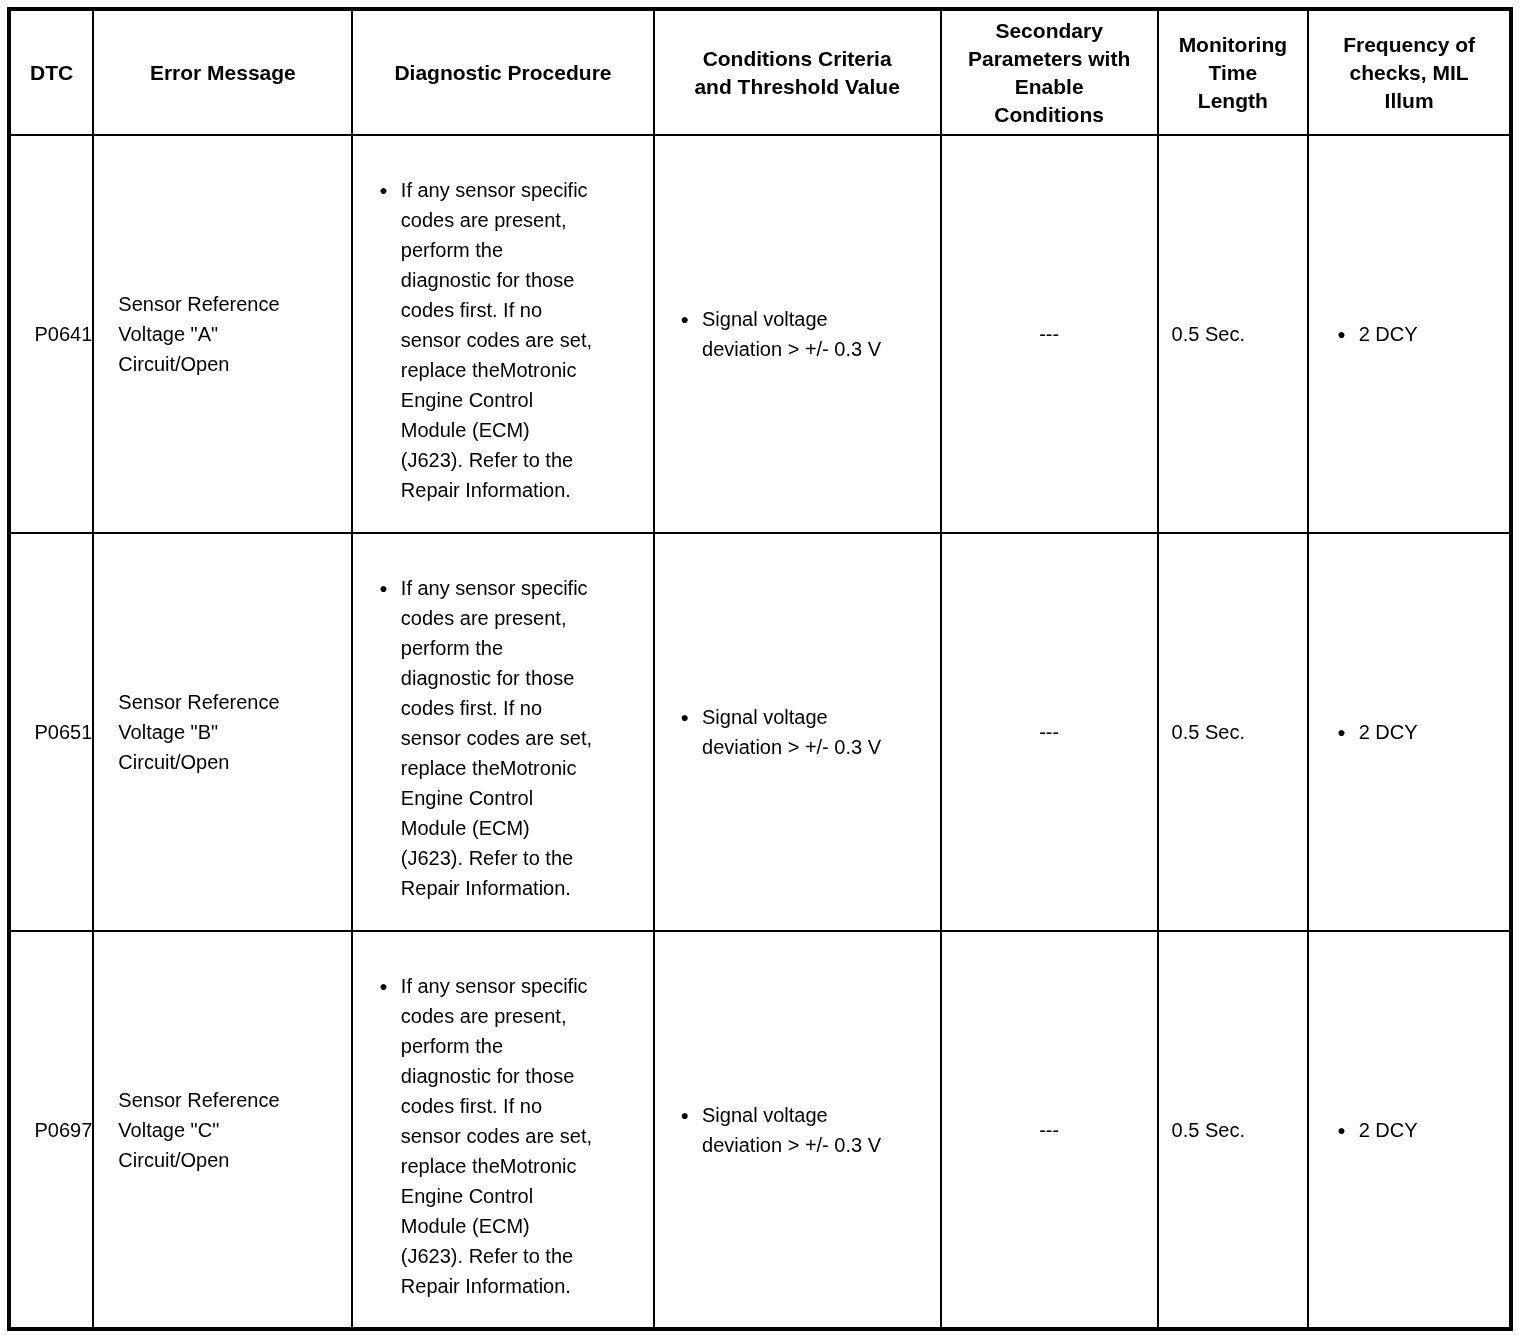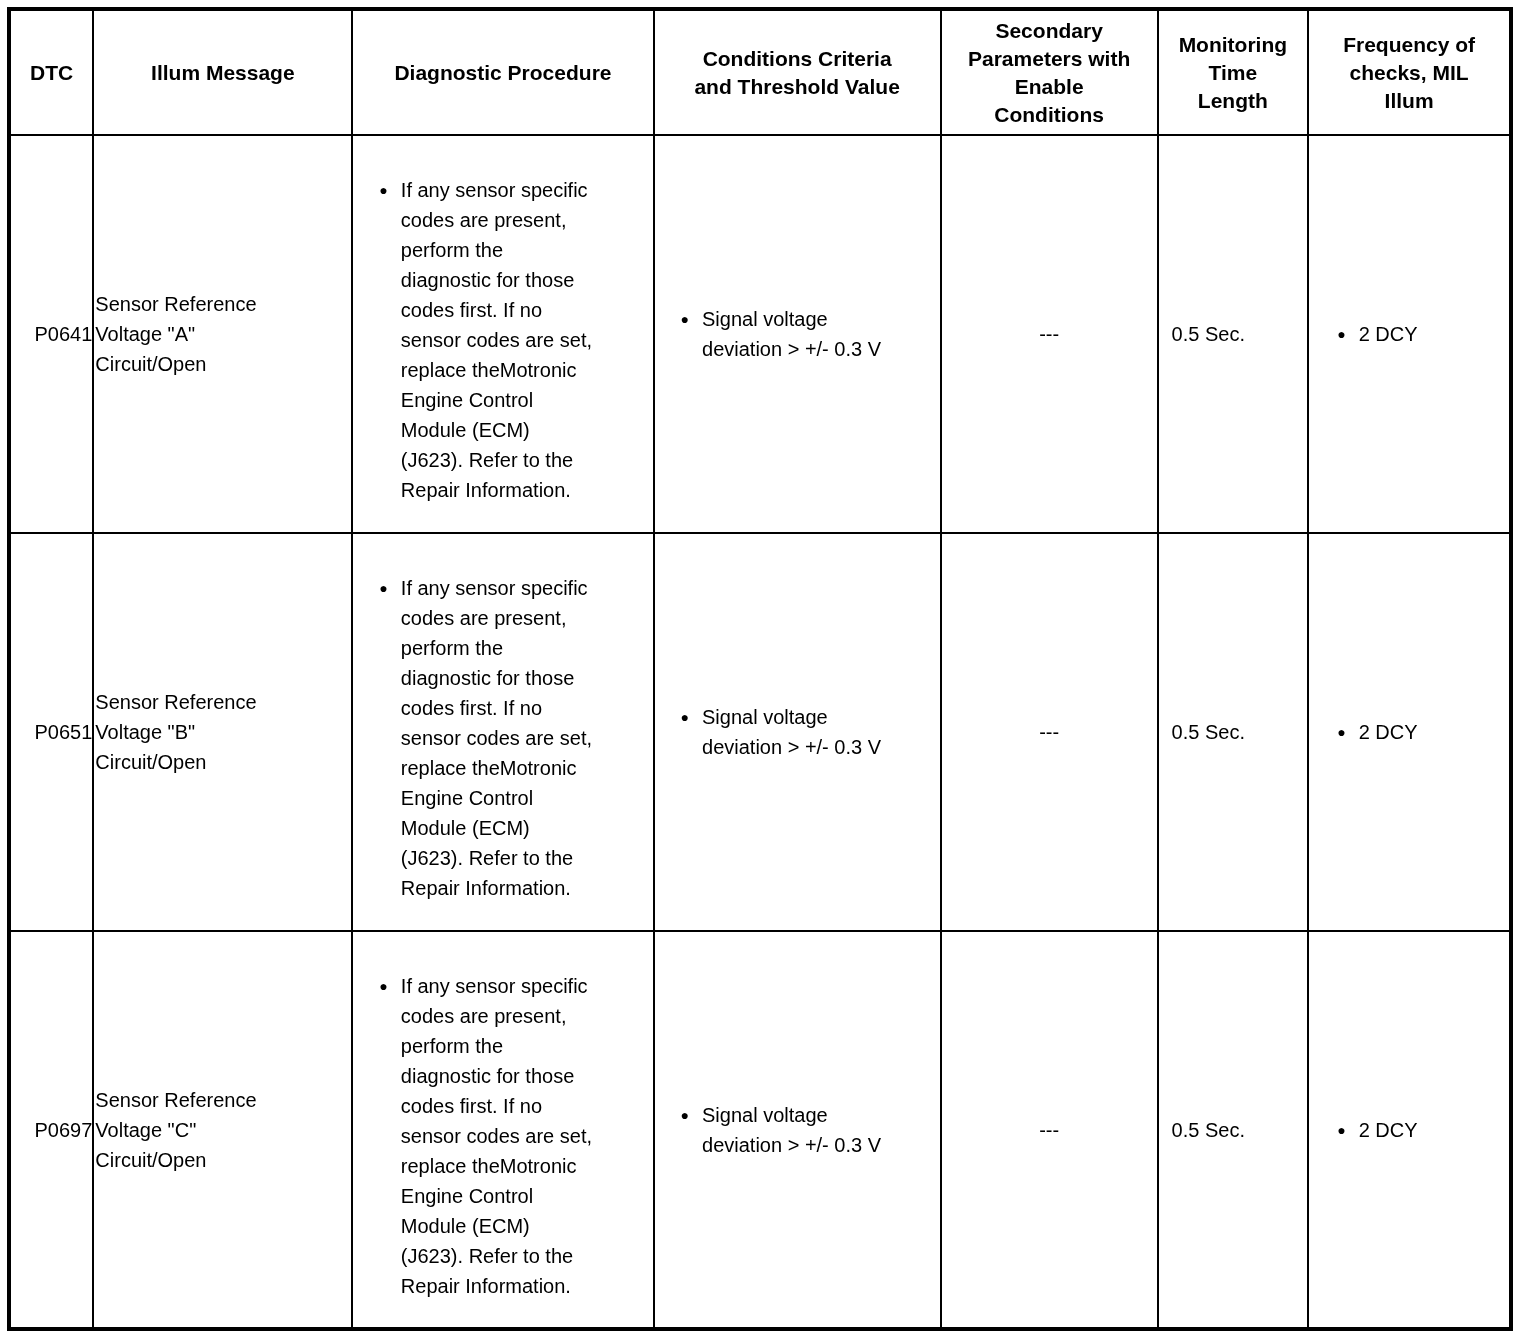--- a/index.html
+++ b/index.html
@@ -38,21 +38,21 @@
     line-height: 28px;
     text-align: center;
     white-space: pre-line;
     padding: 4px 2px;
   }
 
   td { font-size: 20px; line-height: 30px; }
 
   td.dtc-cell { padding-left: 4px; text-align: right; }
 
-  td.error-cell { padding-left: 1px; margin-top: 20px; }
+  td.error-cell { padding-left: 24px; margin-top: 20px; }
   .error-text { white-space: pre-line; max-width: 230px; }
 
   td.diag-cell { vertical-align: top; padding-top: 12px; }
 
   .bullet-item {
     display: flex;
     align-items: flex-start;
   }
   td.diag-cell .bullet-item { padding-left: 26px; padding-right: 4px; }
   td.malf-cell .bullet-item { padding-left: 26px; padding-right: 4px; }
@@ -79,21 +79,21 @@
       <col style="width:258px">
       <col style="width:300px">
       <col style="width:286px">
       <col style="width:216px">
       <col style="width:150px">
       <col style="width:202px">
     </colgroup>
     <thead>
       <tr>
         <th class="hdr">DTC</th>
-        <th class="hdr">Illum Message</th>
+        <th class="hdr">Error Message</th>
         <th class="hdr">Diagnostic Procedure</th>
         <th class="hdr">Conditions Criteria
 and Threshold Value</th>
         <th class="hdr">Secondary
 Parameters with
 Enable
 Conditions</th>
         <th class="hdr">Monitoring
 Time
 Length</th>

